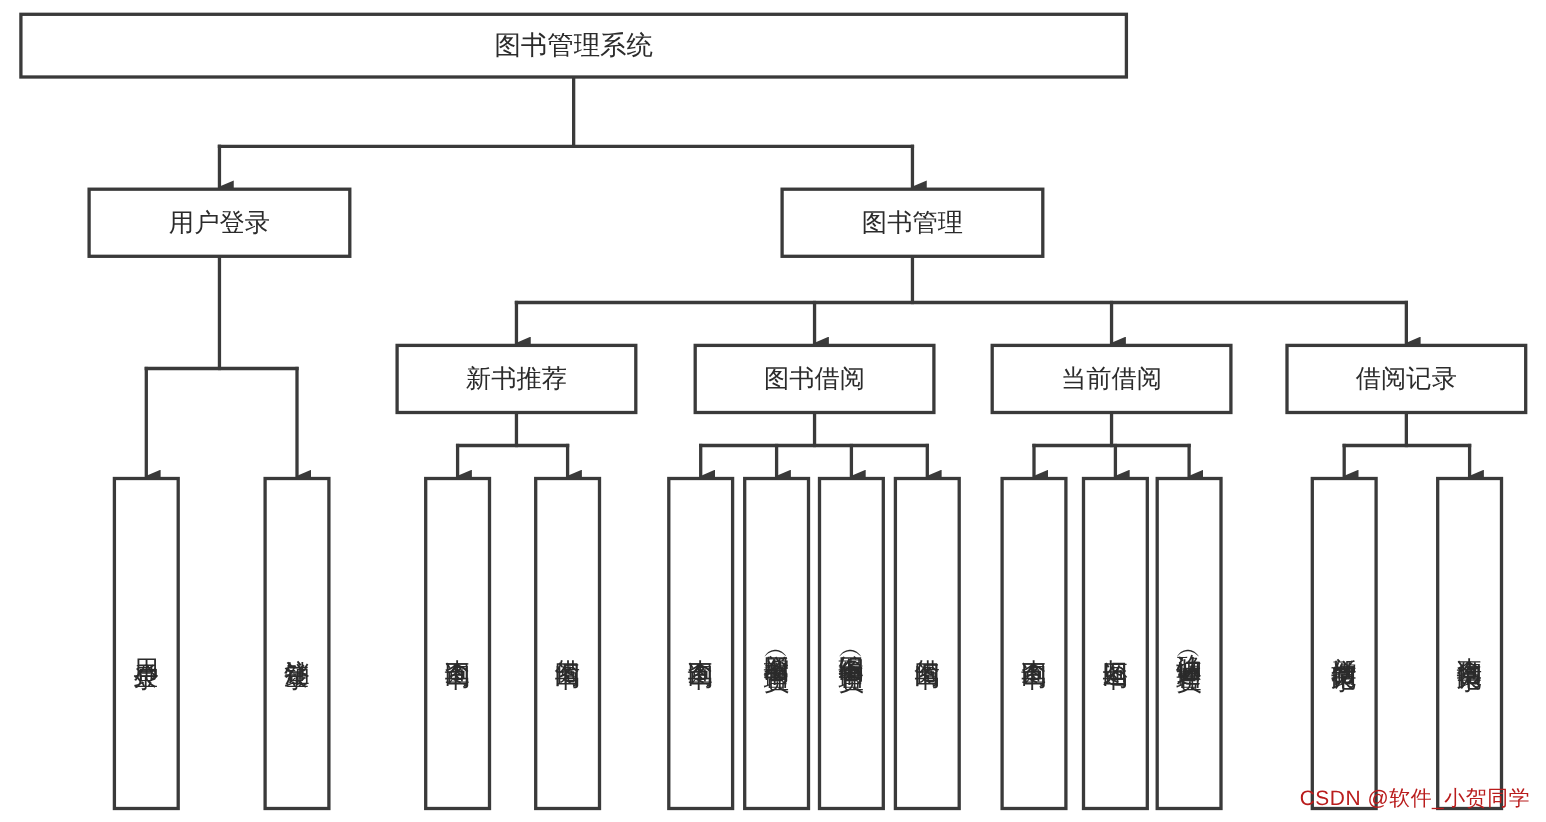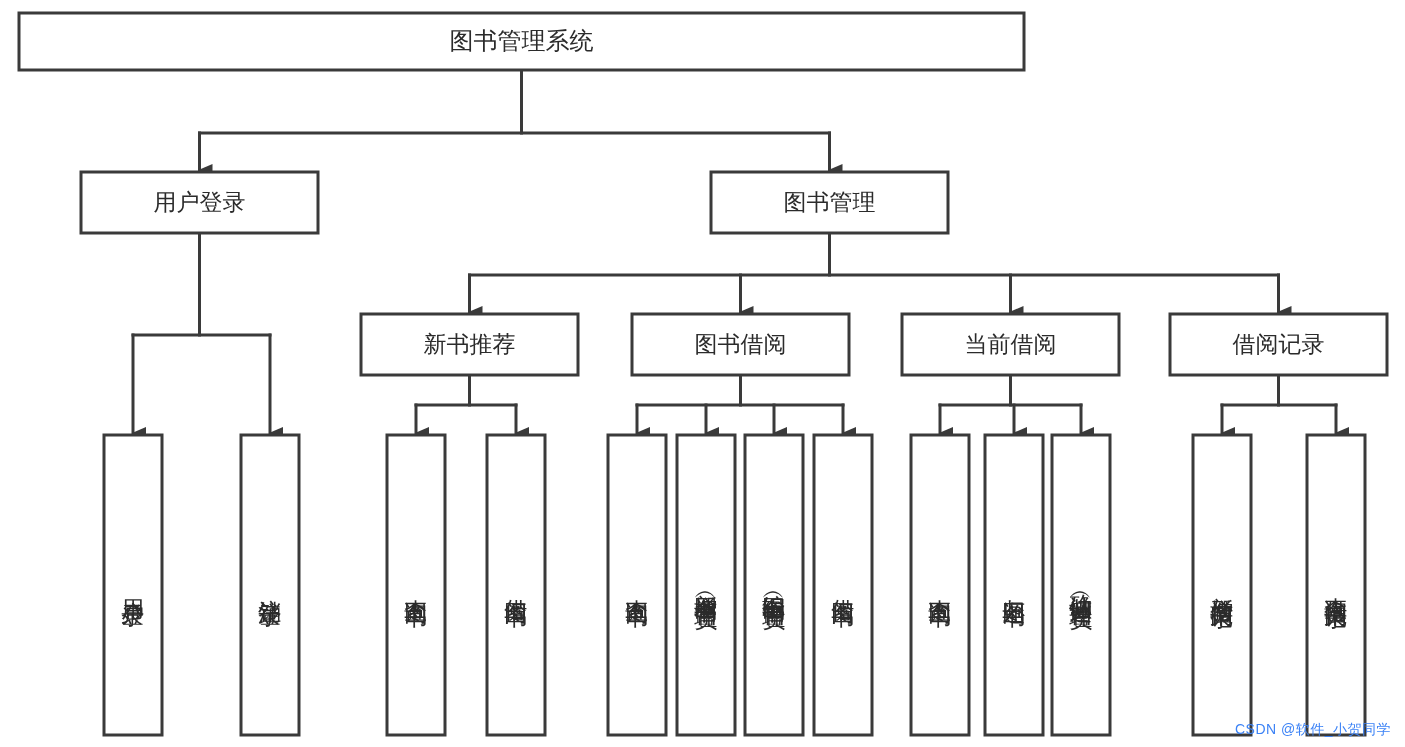--- a/index.html
+++ b/index.html
@@ -63,22 +63,22 @@
     text-align: center;
     white-space: nowrap;
     transform: translateX(-50%);
     pointer-events: none;
   }
   .watermark {
     position: absolute;
     right: 14px;
     bottom: 8px;
     font-family: "Liberation Sans", "DejaVu Sans", sans-serif;
-    font-size: 14px;
-    color: #3b82f6;
+    font-size: 19px;
+    color: #b91c1c;
     white-space: nowrap;
     letter-spacing: 0.5px;
   }
 </style>
 </head>
 <body>
 
 <div id="diagram-root">
 
   <svg class="flow" viewBox="0 0 1405 747">

